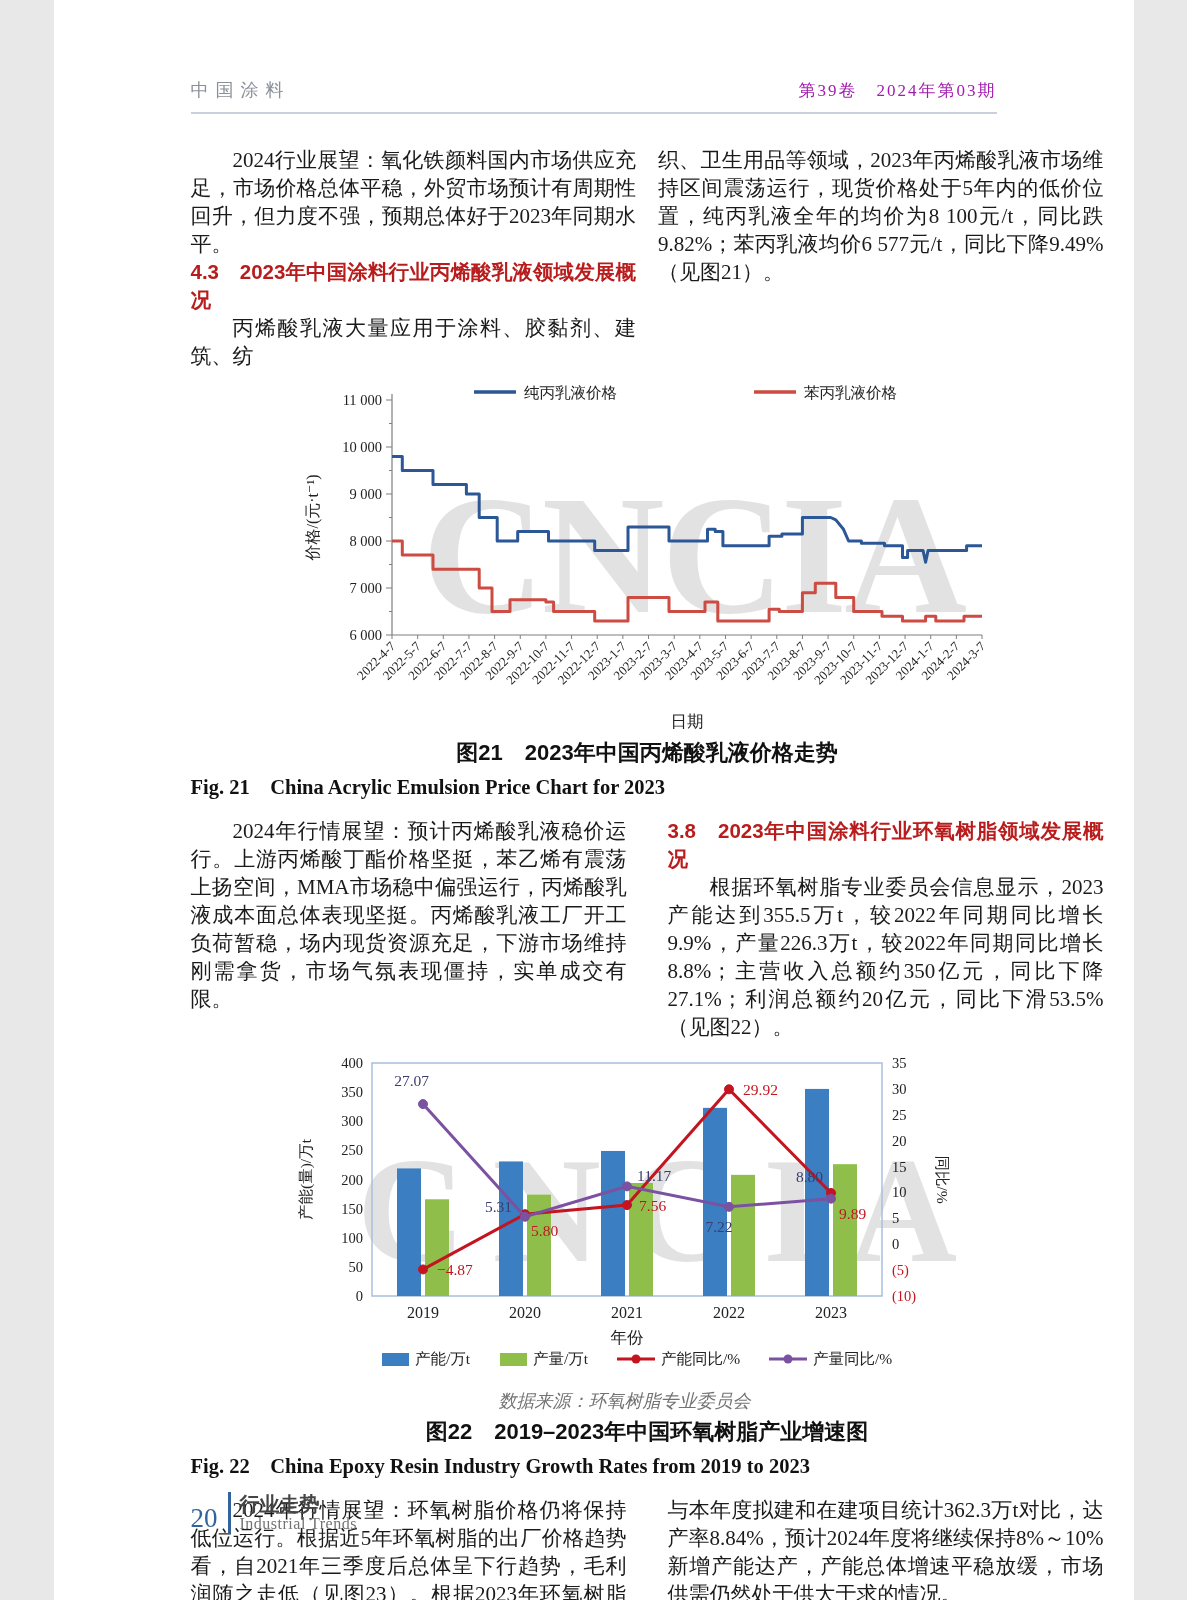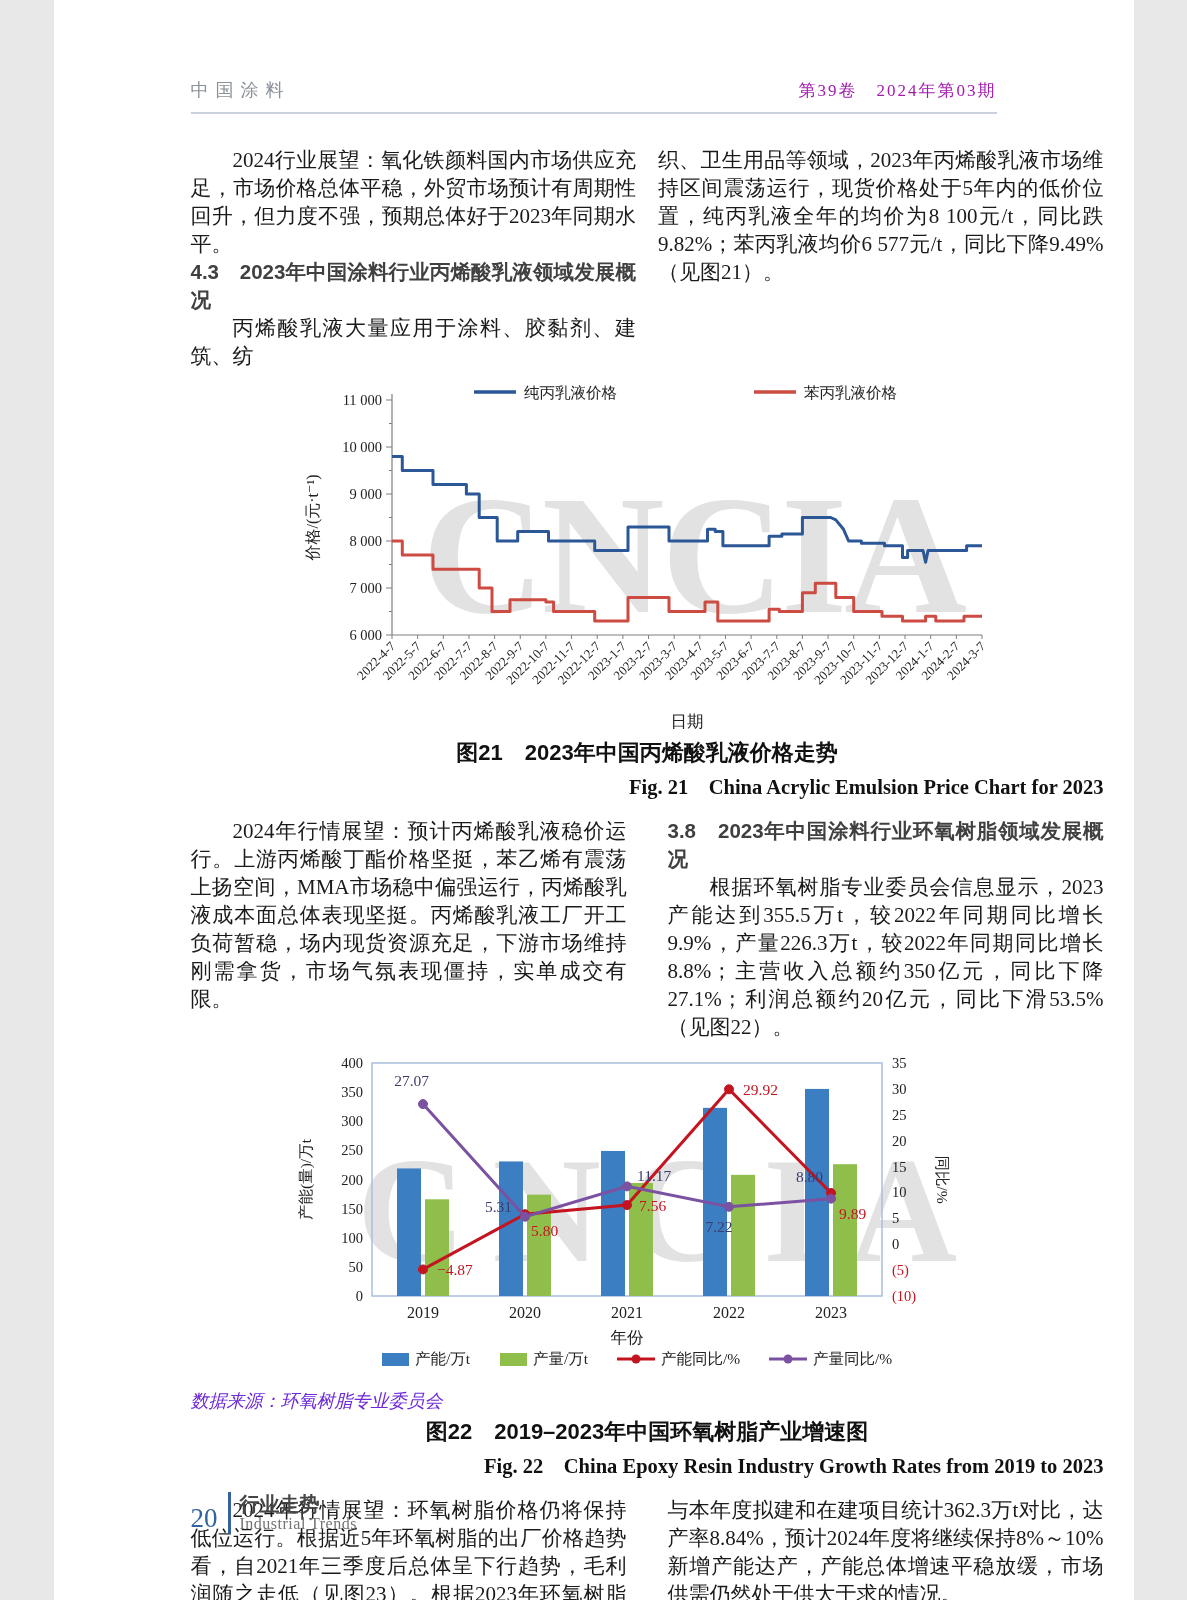--- a/index.html
+++ b/index.html
@@ -8,27 +8,27 @@
   .header{position:absolute;top:78px;left:137px;right:137px;padding-bottom:10px;
           border-bottom:2px solid #c9d1dc;display:flex;justify-content:space-between;align-items:flex-end;}
   .journal-name{font-family:"Liberation Sans","DejaVu Sans",sans-serif;font-size:18px;color:#8a9099;letter-spacing:7px;}
   .issue-info{font-size:17px;color:#a21caf;letter-spacing:2px;}
   .content{position:absolute;left:137px;top:122px;width:913px;}
   .cols{display:flex;gap:22px;}
   .col{width:446px;font-size:21px;line-height:28px;text-align:justify;}
   .col p{margin:0;}
   .indent{text-indent:2em;}
   .sec-heading{font-family:"Liberation Sans","DejaVu Sans",sans-serif;font-weight:700;
-               font-size:20.5px;color:#404040;line-height:28px;}
+               font-size:20.5px;color:#b91c1c;line-height:28px;}
   .figure{text-align:center;}
   .fig-svg{display:block;margin:0 auto;}
   .cap-cn{font-family:"Liberation Sans","DejaVu Sans",sans-serif;font-weight:700;font-size:22px;
           color:#111;text-align:center;margin-top:4px;}
-  .cap-en{font-weight:700;font-size:20.5px;color:#111;text-align:right;margin-top:5px;}
-  .source-note{font-style:italic;font-size:18px;color:#6d28d9;text-align:left;padding-right:45px;margin-top:2px;}
+  .cap-en{font-weight:700;font-size:20.5px;color:#111;text-align:left;margin-top:5px;}
+  .source-note{font-style:italic;font-size:18px;color:#737373;text-align:center;padding-right:45px;margin-top:2px;}
   .footer{position:absolute;left:137px;top:1492px;display:flex;align-items:center;}
   .footer .pageno{font-size:27px;color:#33639c;margin-right:10px;margin-top:10px;}
   .footer .vbar{width:3px;height:42px;background:#33639c;margin-right:9px;}
   .footer .sec-cn{font-family:"Liberation Sans","DejaVu Sans",sans-serif;font-weight:700;font-size:20px;color:#454545;line-height:22px;}
   .footer .sec-en{font-size:16px;color:#737373;letter-spacing:.5px;}
   .mt1{margin-top:24px;} .mt2{margin-top:12px;} .mt3{margin-top:16px;gap:41px;} .mt4{margin-top:8px;}
 </style>
 </head>
 <body>
 

